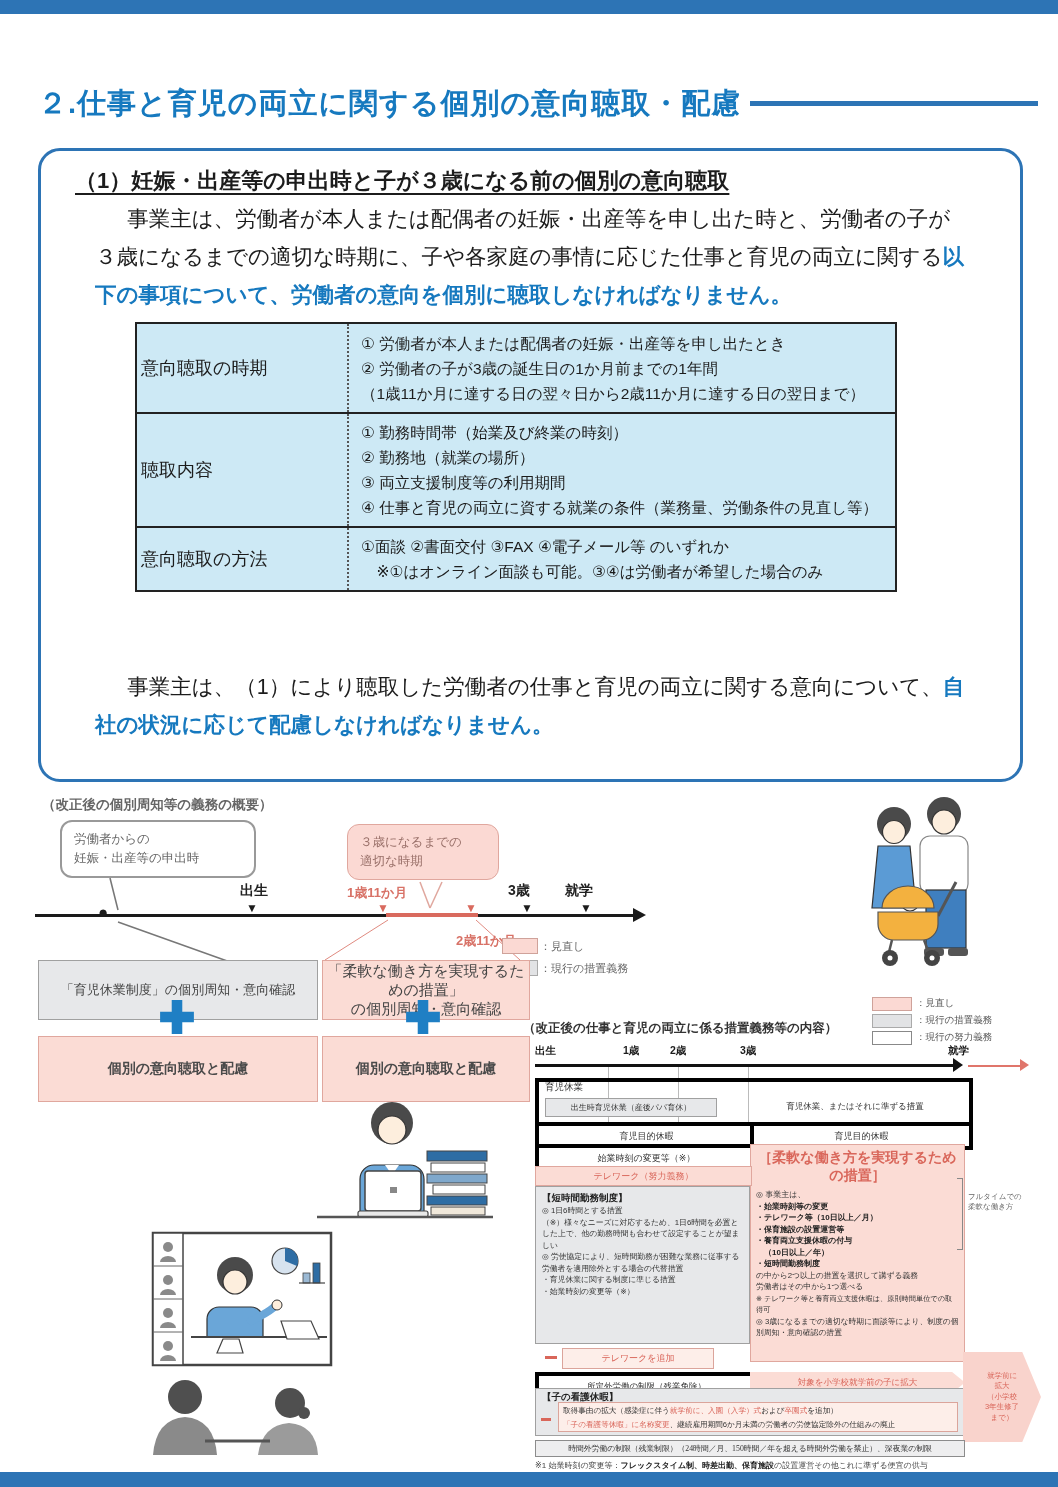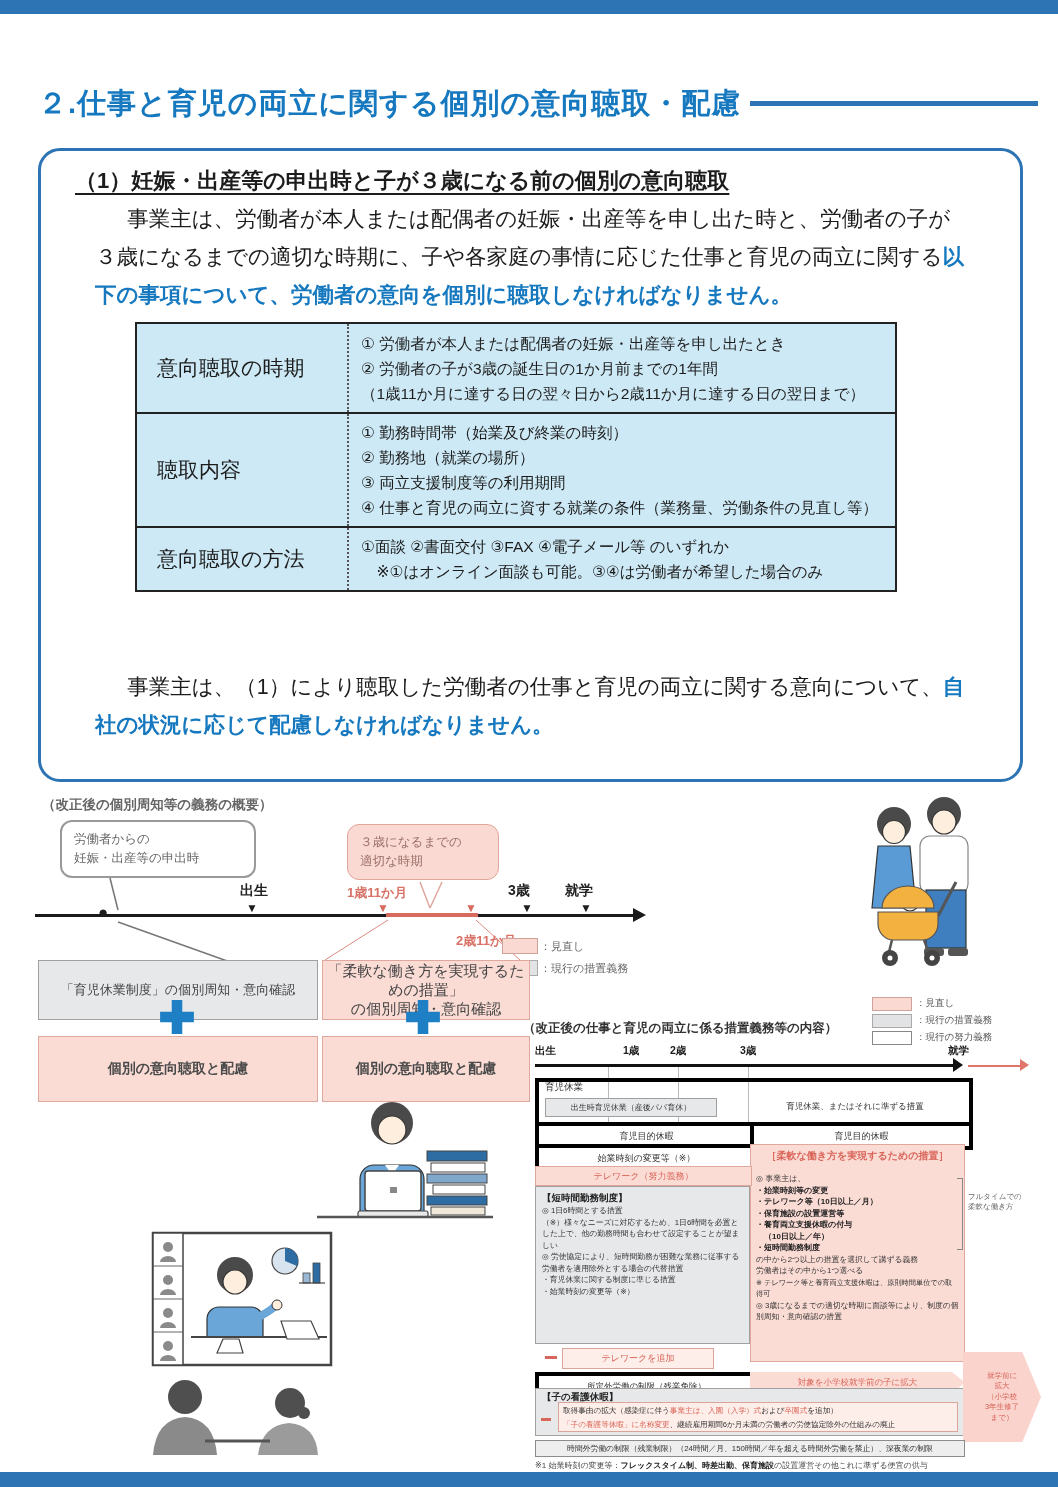--- a/index.html
+++ b/index.html
@@ -10,21 +10,21 @@
   .ctr{display:flex;align-items:center;justify-content:center;text-align:center;}
   .bar{background:#2d74b5;}
   .h1{color:#1679bf;font-weight:bold;font-size:29px;letter-spacing:1px;}
   .subhead{font-size:22px;font-weight:bold;text-decoration:underline;text-underline-offset:5px;}
   .para{font-size:21.5px;line-height:38px;text-indent:1.5em;}
   .blue-b{color:#1679bf;font-weight:bold;}
   .roundbox{border:3px solid #2d74b5;border-radius:22px;}
   .tbl{left:135px;top:322px;width:758px;border:2px solid #222;background:#cde9f5;}
   .tbl-row{display:flex;}
   .tbl-row + .tbl-row{border-top:2px solid #222;}
-  .tbl-label{width:212px;padding:6px 20px;font-size:21px;display:flex;align-items:center;border-right:2px dotted #555;box-sizing:border-box;}
+  .tbl-label{width:212px;padding:6px 4px;font-size:18px;display:flex;align-items:center;border-right:2px dotted #555;box-sizing:border-box;}
   .tbl-content{flex:1;padding:6px 12px;font-size:15.5px;line-height:25px;display:flex;align-items:center;box-sizing:border-box;}
   .graybg{background:#e7e8ea;border:1px solid #a0a0a0;}
   .pinkbg{background:#fbdcd5;border:1px solid #e0a79e;}
   .pinkbg2{background:#fdeee9;border:1px solid #dba49b;}
   .cellw{background:#fff;border:4px solid #000000;}
   .redtx{color:#d9665a;}
   .sm{font-size:9px;color:#333;}
   .bubble{border-radius:12px;font-size:12.5px;line-height:19px;padding:8px 12px;box-sizing:border-box;}
   .legend-sw{position:absolute;width:34px;height:14px;}
   .tl-label{font-weight:bold;font-size:14px;color:#222;}
@@ -153,21 +153,21 @@
   <div class="abs" style="left:545px;top:1081px;font-size:9.5px;color:#333;">育児休業</div>
   <div class="abs graybg ctr" style="left:545px;top:1098px;width:170px;height:17px;font-size:8px;color:#333;">出生時育児休業（産後パパ育休）</div>
   <div class="abs ctr" style="left:750px;top:1098px;width:210px;height:17px;font-size:8.5px;color:#333;">育児休業、またはそれに準ずる措置</div>
 
   <div class="abs cellw ctr sm" style="left:535px;top:1122px;width:215px;height:20px;">育児目的休暇</div>
   <div class="abs cellw ctr sm" style="left:750px;top:1122px;width:215px;height:20px;">育児目的休暇</div>
 
   <div class="abs cellw ctr sm" style="left:535px;top:1144px;width:215px;height:20px;">始業時刻の変更等（※）</div>
 
   <div class="abs pinkbg" style="left:750px;top:1144px;width:215px;height:218px;padding:4px 5px;box-sizing:border-box;">
-    <div class="redtx ctr" style="font-size:10px;font-weight:bold;margin-bottom:10px;">［柔軟な働き方を実現するための措置］</div>
+    <div class="redtx ctr" style="font-size:14px;font-weight:bold;margin-bottom:4px;">［柔軟な働き方を実現するための措置］</div>
     <div class="pre flexbox-line" style="font-size:8px;">◎ 事業主は、</div>
     <div class="pre flexbox-line" style="font-size:8px;font-weight:bold;color:#222;">・始業時刻等の変更
 ・テレワーク等（10日以上／月）
 ・保育施設の設置運営等
 ・養育両立支援休暇の付与
 　（10日以上／年）
 ・短時間勤務制度</div>
     <div class="pre flexbox-line" style="font-size:7.8px;">の中から2つ以上の措置を選択して講ずる義務
 労働者はその中から1つ選べる</div>
     <div class="pre flexbox-line" style="font-size:7.2px;">※ テレワーク等と養育両立支援休暇は、原則時間単位での取得可</div>
@@ -191,30 +191,30 @@
   <div class="abs pinkbg2 ctr redtx" style="left:562px;top:1348px;width:150px;height:19px;font-size:9px;">テレワークを追加</div>
 
   <div class="abs cellw ctr" style="left:535px;top:1372px;width:215px;height:21px;font-size:8.5px;color:#333;">所定外労働の制限（残業免除）</div>
   <div class="abs ctr redtx" style="left:750px;top:1372px;width:215px;height:21px;font-size:8.5px;background:#fbdcd5;clip-path:polygon(0 0,94% 0,100% 50%,94% 100%,0 100%);">対象を小学校就学前の子に拡大</div>
 
   <div class="abs graybg" style="left:535px;top:1388px;width:430px;height:48px;box-sizing:border-box;">
     <div style="font-size:9.5px;font-weight:bold;color:#222;padding:2px 6px;">【子の看護休暇】</div>
   </div>
   <div class="abs" style="left:541px;top:1418px;width:10px;height:3px;background:#d9665a;"></div>
   <div class="abs pinkbg2" style="left:558px;top:1402px;width:400px;height:30px;font-size:7.6px;line-height:14px;padding:1px 4px;box-sizing:border-box;color:#333;">
-    <div><span>取得事由の拡大（感染症に伴う</span><span class="redtx">事業主は、入園（入学）式</span><span>および</span><span class="redtx">卒園式</span><span>を追加）</span></div>
+    <div><span>取得事由の拡大（感染症に伴う</span><span class="redtx">就学前に、入園（入学）式</span><span>および</span><span class="redtx">卒園式</span><span>を追加）</span></div>
     <div><span class="redtx">「子の看護等休暇」に名称変更</span><span>、継続雇用期間6か月未満の労働者の労使協定除外の仕組みの廃止</span></div>
   </div>
   <div class="abs ctr pre redtx" style="left:963px;top:1352px;width:78px;height:90px;background:#f9d3cc;font-size:7.5px;line-height:10.5px;clip-path:polygon(0 0,76% 0,100% 50%,76% 100%,0 100%);">就学前に
 拡大
 （小学校
 3年生修了
 まで）</div>
 
-  <div class="abs ctr" style="left:535px;top:1440px;width:430px;height:17px;background:#eeeeef;border:1px solid #8c8c8c;font-size:7.8px;color:#333;box-sizing:border-box;">時間外労働の制限（残業制限）（24時間／月、150時間／年を超える時間外労働を禁止）、深夜業の制限</div>
+  <div class="abs ctr" style="left:535px;top:1440px;width:430px;height:17px;background:#eeeeef;border:1px solid #8c8c8c;font-size:7.8px;color:#333;box-sizing:border-box;font-family:Liberation Serif, serif;">時間外労働の制限（残業制限）（24時間／月、150時間／年を超える時間外労働を禁止）、深夜業の制限</div>
 
   <div class="abs foot" style="left:535px;top:1460px;">
     <span>※1 始業時刻の変更等：</span><span style="font-weight:bold;color:#222;">フレックスタイム制、時差出勤、保育施設</span><span>の設置運営その他これに準ずる便宜の供与</span>
   </div>
 
   <svg class="abs" style="left:852px;top:790px;" width="150" height="180" viewBox="0 0 150 180">
     <circle cx="42" cy="34" r="17" fill="#4a4a4a"></circle>
     <circle cx="42" cy="42" r="11.5" fill="#fdeedd" stroke="#333" stroke-width="1.2"></circle>
     <path d="M26 56 h32 l6 62 h-44 z" fill="#5b9bd5" stroke="#333" stroke-width="1.2"></path>
     <circle cx="92" cy="24" r="17" fill="#4a4a4a"></circle>

